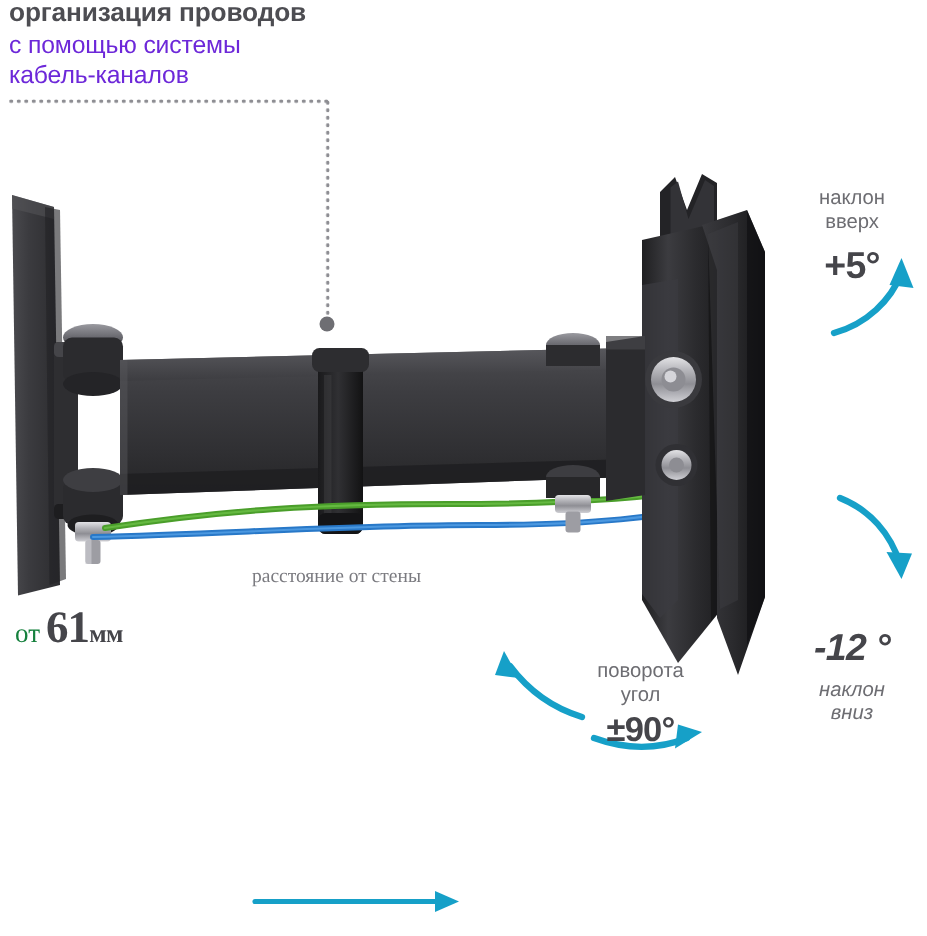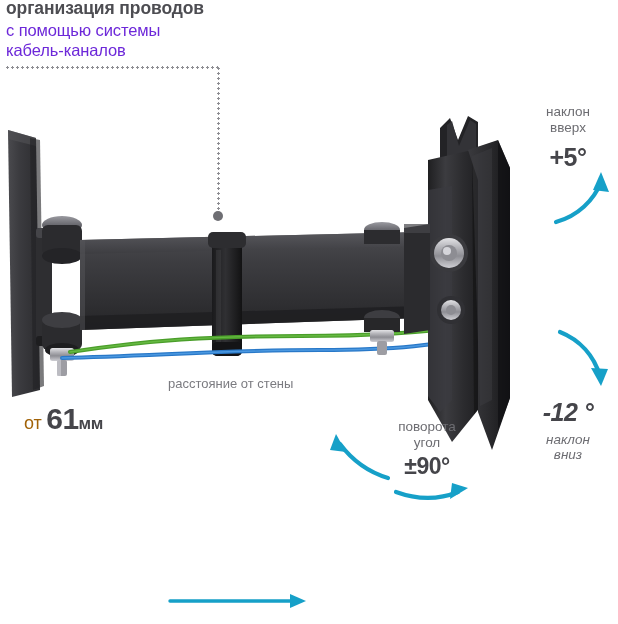--- a/index.html
+++ b/index.html
@@ -26,39 +26,39 @@
     position:absolute;left:217px;top:66px;width:3px;height:148px;
     background-image:radial-gradient(circle,#8d8d92 1.1px,rgba(0,0,0,0) 1.3px);
     background-size:3px 5px;background-repeat:repeat-y;
   }
   .leader-dot{
     position:absolute;left:213px;top:211px;width:10px;height:10px;border-radius:50%;
     background:#6e6e73;
   }
 
   
-  .ann{position:absolute;text-align:center;line-height:1.18;}
+  .ann{position:absolute;text-align:center;line-height:1.18;margin-top:20px;}
   .ann .cap{font-size:13.5px;color:#6d6d72;font-weight:400;display:block;}
   .ann .val{font-size:25px;color:#45454a;font-weight:bold;display:block;letter-spacing:-0.5px;}
 
   #ann-tilt-up{left:522px;top:104px;width:92px;}
   #ann-tilt-up .val{margin-top:7px;}
   #ann-tilt-down{left:520px;top:398px;width:96px;font-style:italic;}
   #ann-tilt-down .val{margin-bottom:4px;}
   #ann-swivel{left:378px;top:419px;width:98px;}
   #ann-swivel .val{font-size:23px;margin-top:2px;}
 
   
-  .dist{position:absolute;bottom:0;left:0;width:618px;height:86px;}
+  .dist{position:absolute;bottom:0;left:0;width:618px;height:86px;font-family:Liberation Serif, serif;}
   .dist-cap{
     position:absolute;left:168px;top:14px;width:180px;text-align:left;
     font-size:13px;color:#7b7b80;font-weight:400;
   }
   .meas{position:absolute;top:40px;white-space:nowrap;color:#45454a;}
-  .meas .small{font-size:18px;font-weight:400;color:#a16207;margin-left:14px;}
+  .meas .small{font-size:18px;font-weight:400;color:#15803d;}
   .meas .big{font-size:30px;font-weight:bold;letter-spacing:-0.6px;}
   .meas .unit{font-size:17px;font-weight:bold;letter-spacing:-0.3px;}
   #meas-min{left:10px;}
   #meas-max{left:358px;}
 
   
   .art{position:absolute;left:0;top:0;width:618px;height:624px;}
 </style>
 </head>
 <body>

